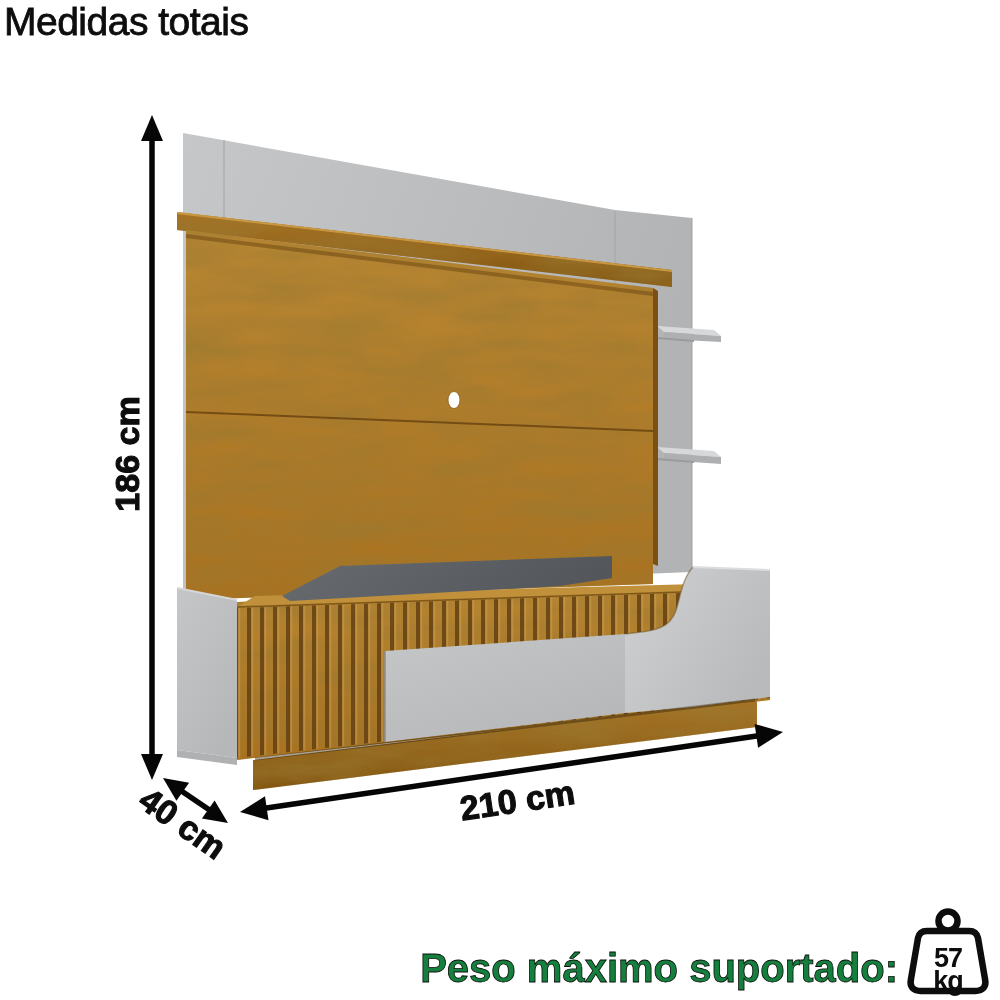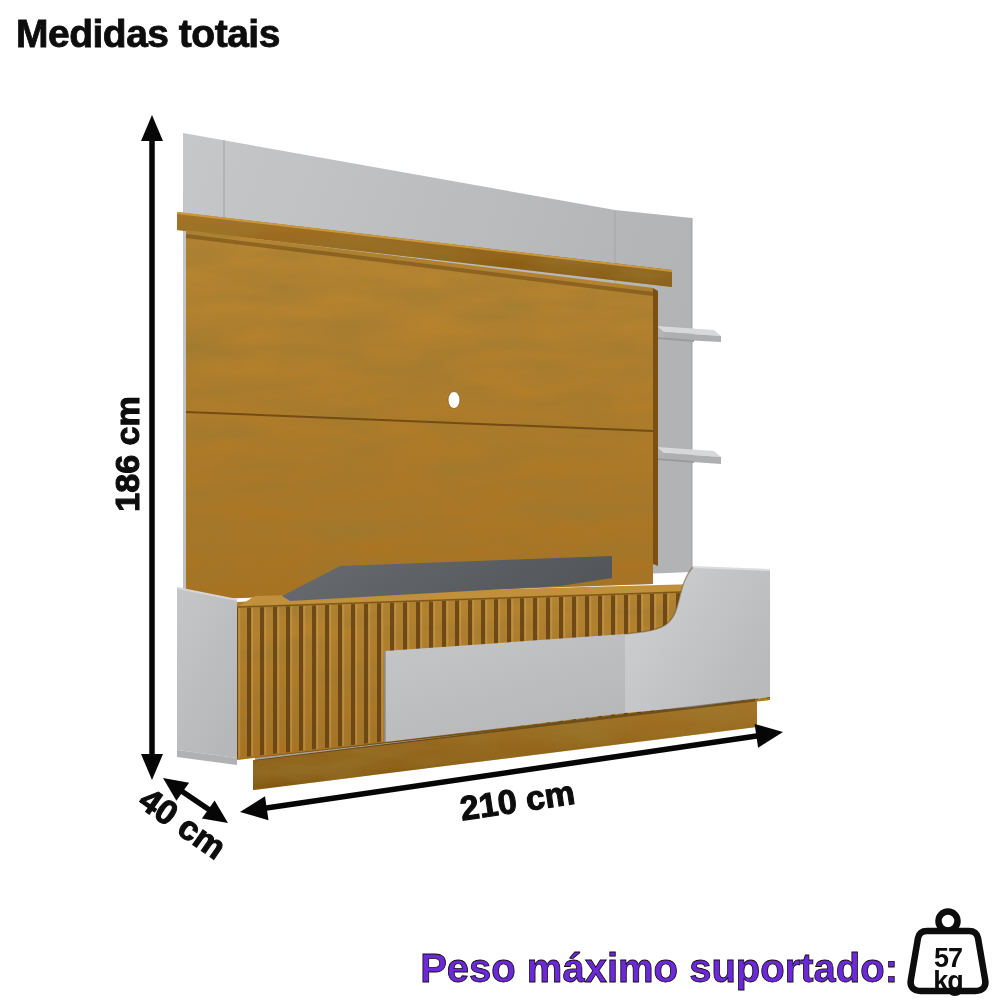--- a/index.html
+++ b/index.html
@@ -1,27 +1,27 @@
 <!DOCTYPE html>
 <html><head>
 <meta charset="utf-8">
 <style>
   html,body{margin:0;padding:0;background:#ffffff;}
   #stage{position:relative;width:1000px;height:1000px;background:#ffffff;overflow:hidden;
          font-family:"Liberation Sans","DejaVu Sans",sans-serif;}
-  #page-title{position:absolute;left:4px;top:2px;font-size:39px;font-weight:700;
-              color:#0d0d0d;line-height:1.05;letter-spacing:-0.5px;margin:12px;
+  #page-title{position:absolute;left:4px;top:2px;font-size:39px;font-weight:400;
+              color:#0d0d0d;line-height:1.05;letter-spacing:-0.5px;margin:0;
               -webkit-text-stroke:0.8px #0d0d0d;}
   #diagram{position:absolute;left:0;top:0;}
   .dim-label{font-size:34px;font-weight:700;fill:#0d0d0d;stroke:#0d0d0d;stroke-width:1.1px;
              text-anchor:middle;font-family:"Liberation Sans","DejaVu Sans",sans-serif;}
   .dim-line{stroke:#060606;stroke-width:5.5;fill:none;}
   .dim-head{fill:#060606;stroke:none;}
   #max-weight-label{position:absolute;right:102px;top:948px;font-size:40px;font-weight:800;
-                    color:#6d28d9;line-height:1;-webkit-text-stroke:0.8px #0b0b0b;white-space:nowrap;}
+                    color:#15803d;line-height:1;-webkit-text-stroke:0.8px #0b0b0b;white-space:nowrap;}
   #weight-icon{position:absolute;right:10px;top:906px;}
   .kg-text{font-size:27px;font-weight:700;fill:#0d0d0d;text-anchor:middle;letter-spacing:-1px;
            font-family:"Liberation Sans","DejaVu Sans",sans-serif;}
 </style>
 </head>
 <body>
 
 <div id="stage">
 
   <h1 id="page-title">Medidas totais</h1>

